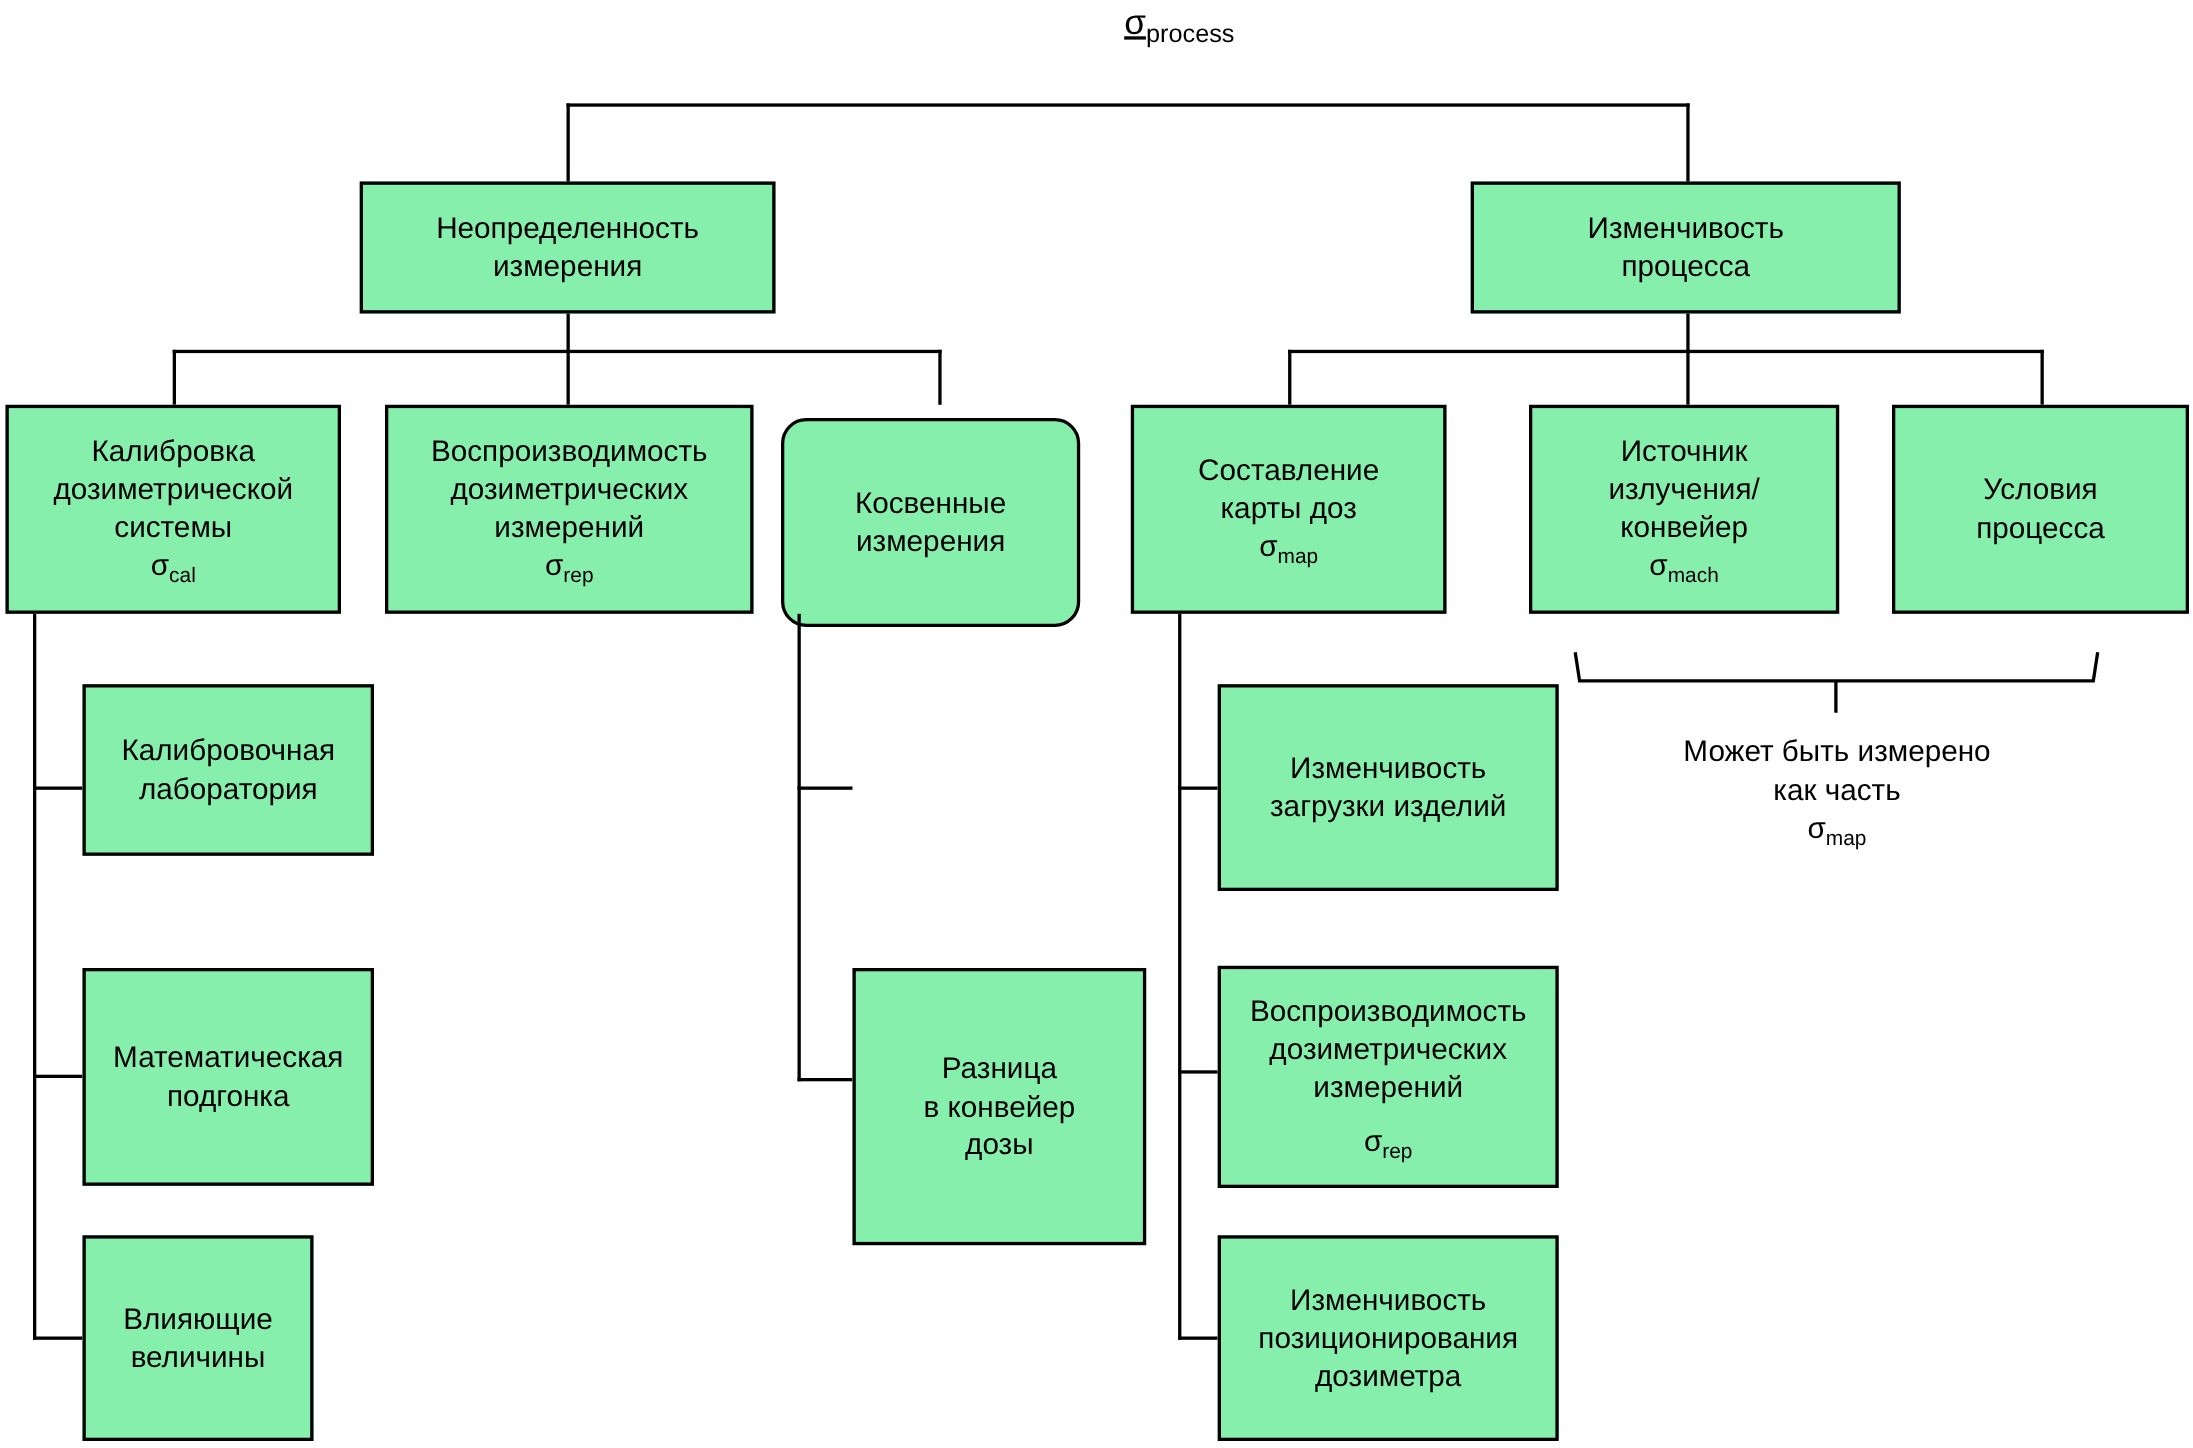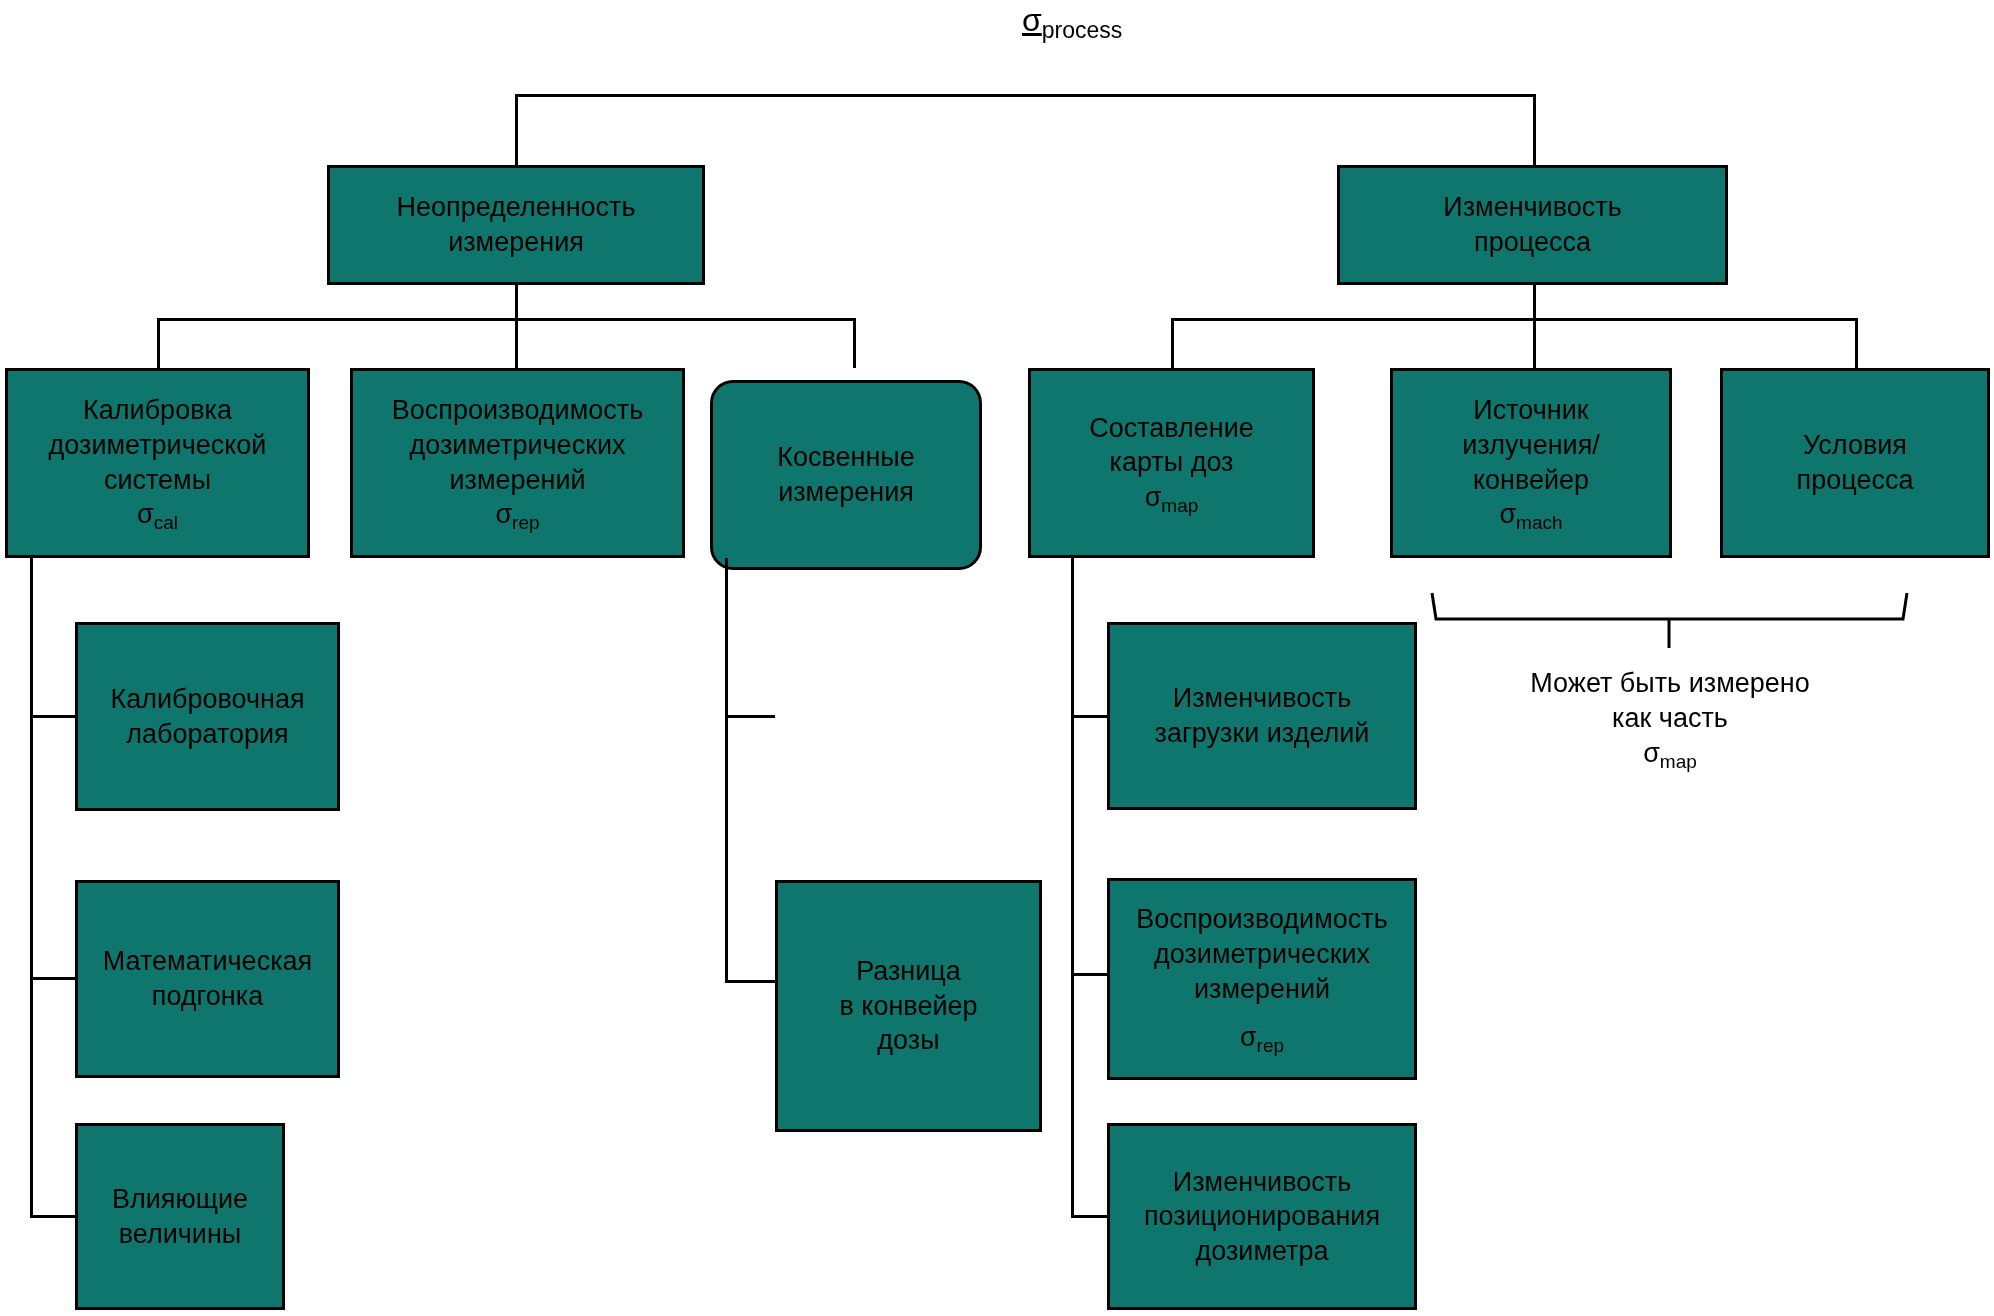--- a/index.html
+++ b/index.html
@@ -1,21 +1,21 @@
 <!DOCTYPE html>
 <html><head>
 <meta charset="utf-8">
 <style>
   html,body{margin:0;padding:0;background:#fff;}
   .canvas{
     position:relative;width:1994px;height:1316px;background:#ffffff;
     font-family:"Liberation Sans",sans-serif;color:#000;overflow:hidden;
   }
   .box{
-    position:absolute;box-sizing:border-box;border:3px solid #000;background:#0f766e;
+    position:absolute;box-sizing:border-box;border:3px solid #000;background:#86efac;
     display:flex;flex-direction:column;align-items:center;justify-content:center;
     text-align:center;font-size:27px;line-height:1.28;
   }
   .box span{display:block;}
   .hline,.vline{position:absolute;background:#000;}
   .sig{font-size:27px;}
   .sig sub{font-size:19px;line-height:1;}
   .gap{margin-top:14px;}
   .rootlbl{position:absolute;left:1022px;top:2px;font-size:32px;text-decoration:underline;}
   .rootlbl sub{font-size:23px;}
@@ -28,21 +28,21 @@
   .b-l1-left  {left:327px; top:165px; width:378px; height:120px;}
   .b-l1-right {left:1337px;top:165px; width:391px; height:120px;}
   
   .b-cal  {left:5px;   top:368px; width:305px; height:190px;}
   .b-rep  {left:350px; top:368px; width:335px; height:190px;}
   .b-ind  {left:710px; top:380px; width:272px; height:190px;border-radius:23px;}
   .b-map  {left:1028px;top:368px; width:287px; height:190px;}
   .b-mach {left:1390px;top:368px; width:282px; height:190px;}
   .b-cond {left:1720px;top:368px; width:270px; height:190px;}
   
-  .b-lab  {left:75px;  top:622px; width:265px; height:189px;}
+  .b-lab  {left:75px;  top:622px; width:265px; height:156px;}
   .b-fit  {left:75px;  top:880px; width:265px; height:198px;}
   .b-infl {left:75px;  top:1123px;width:210px; height:187px;}
   .b-ratio{left:775px; top:622px; width:267px; height:188px;}
   .b-diff {left:775px; top:880px; width:267px; height:252px;}
   .b-load {left:1107px;top:622px; width:310px; height:188px;}
   .b-rep2 {left:1107px;top:878px; width:310px; height:202px;}
   .b-pos  {left:1107px;top:1123px;width:310px; height:187px;}
 </style>
 </head>
 <body>

